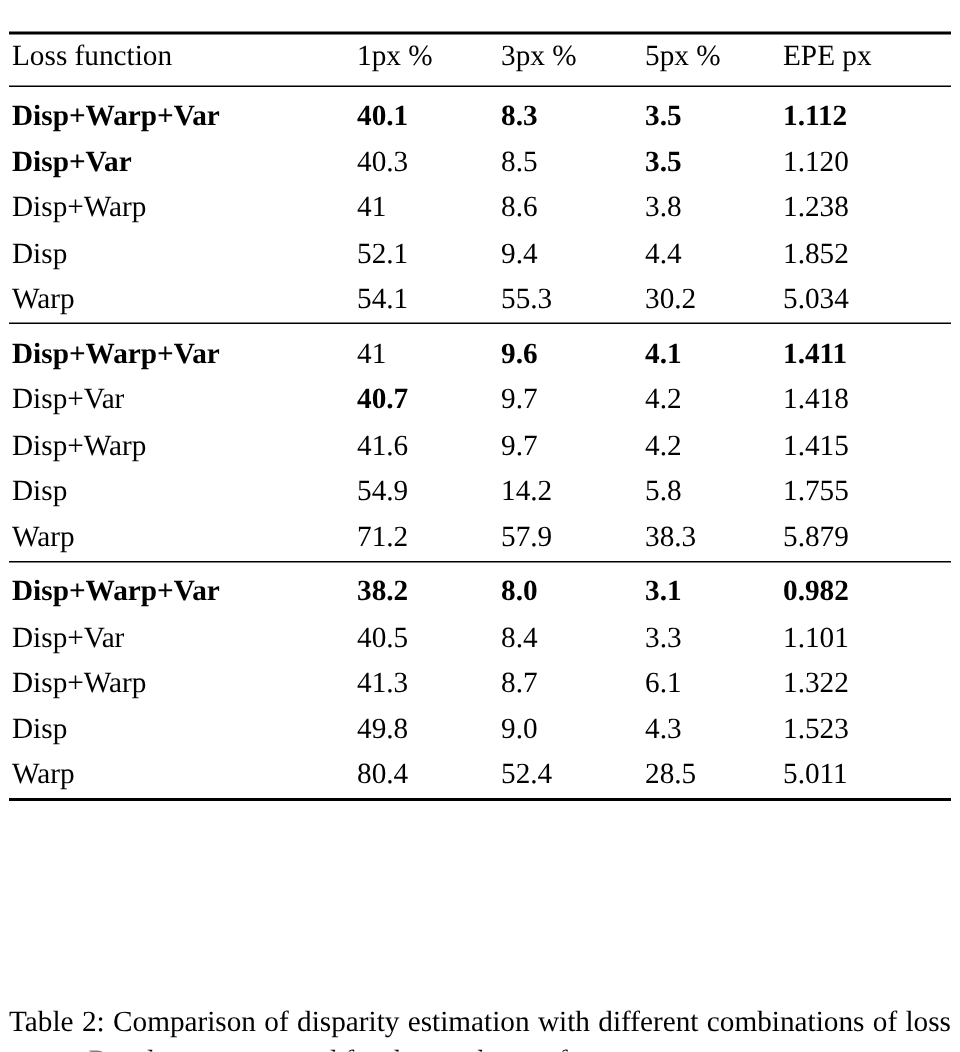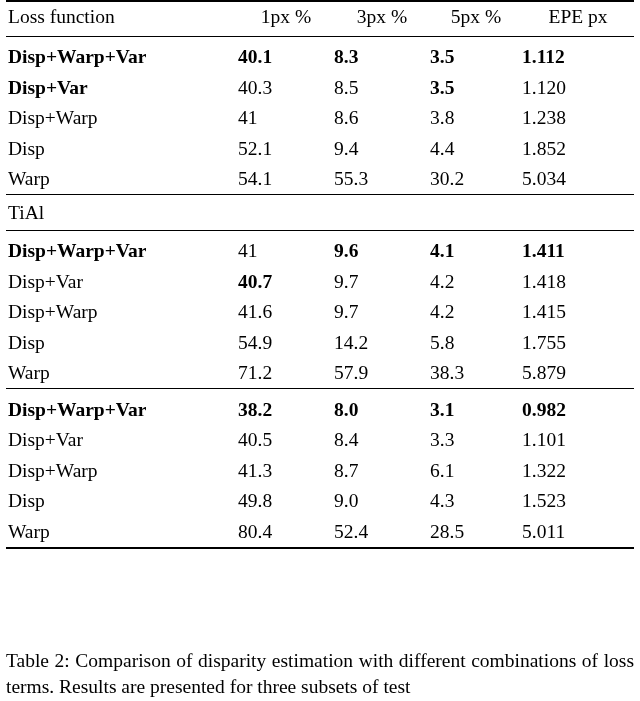--- a/index.html
+++ b/index.html
@@ -18,21 +18,21 @@
     position: relative;
     width: 640px;
     height: 701px;
     box-sizing: border-box;
     padding: 0 6px;
   }
   table.results {
     width: 628px;
     border-collapse: collapse;
     table-layout: fixed;
-    margin-top: 0;
+    margin-top: 21px;
     font-size: 19.5px;
     font-family: Liberation Serif, serif;
   }
   table.results col.c-name  { width: 232px; }
   table.results col.c-1px   { width: 96px; }
   table.results col.c-3px   { width: 96px; }
   table.results col.c-5px   { width: 92px; }
   table.results col.c-epe   { width: 112px; }
 
   table.results th, table.results td {
@@ -43,21 +43,21 @@
   .rule-top td, .rule-top th { border-top: 2.2px solid #000; }
   .rule-mid td, .rule-mid th { border-top: 1.1px solid #000; }
   .rule-bottom td { border-top: 2.2px solid #000; }
 
   tr.header th {
     font-weight: normal;
     font-size: 19.5px;
     padding: 5px 0 9px 0;
   }
   tr.header th.name { text-align: left; padding-left: 2px; }
-  tr.header th.num  { text-align: center; }
+  tr.header th.num  { text-align: left; }
 
   tr.group td {
     text-align: left;
     padding: 8px 0 7px 2px;
     font-size: 19.5px;
   }
   tr.data td {
     font-size: 19.5px;
     padding: 5.5px 0 5.5px 0;
   }
@@ -136,23 +136,20 @@
         <td class="num">1.852</td>
       </tr>
       <tr class="data">
         <td class="name">Warp</td>
         <td class="num">54.1</td>
         <td class="num">55.3</td>
         <td class="num">30.2</td>
         <td class="num">5.034</td>
       </tr>
 
-      <tr class="group rule-mid">
-        <td colspan="5">TiAl</td>
-      </tr>
       <tr class="spacer rule-mid">
           <td colspan="5"></td>
         </tr>
       <tr class="data bold">
         <td class="name">Disp+Warp+Var</td>
         <td class="num">41</td>
         <td class="num b">9.6</td>
         <td class="num b">4.1</td>
         <td class="num b">1.411</td>
       </tr>

